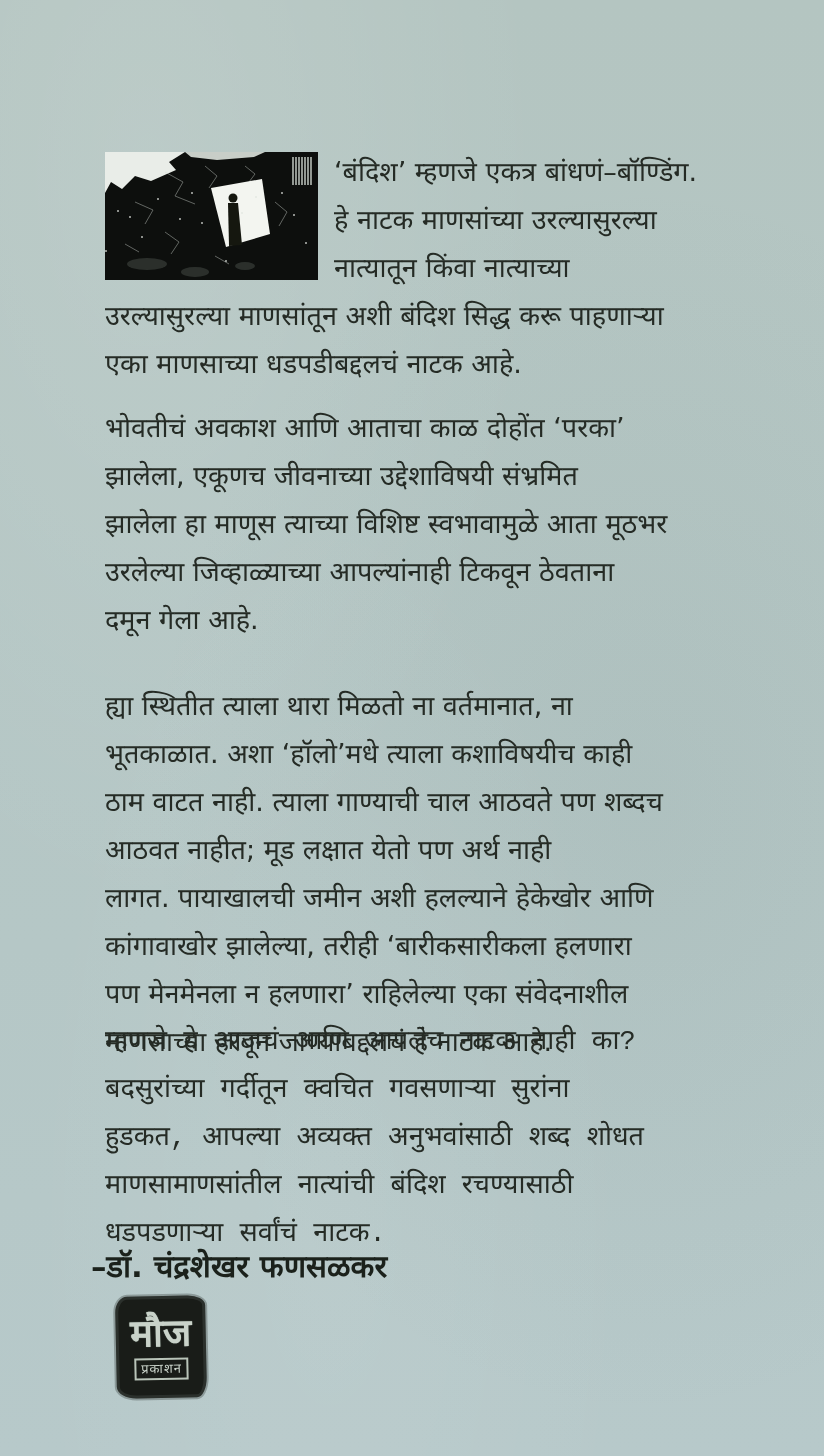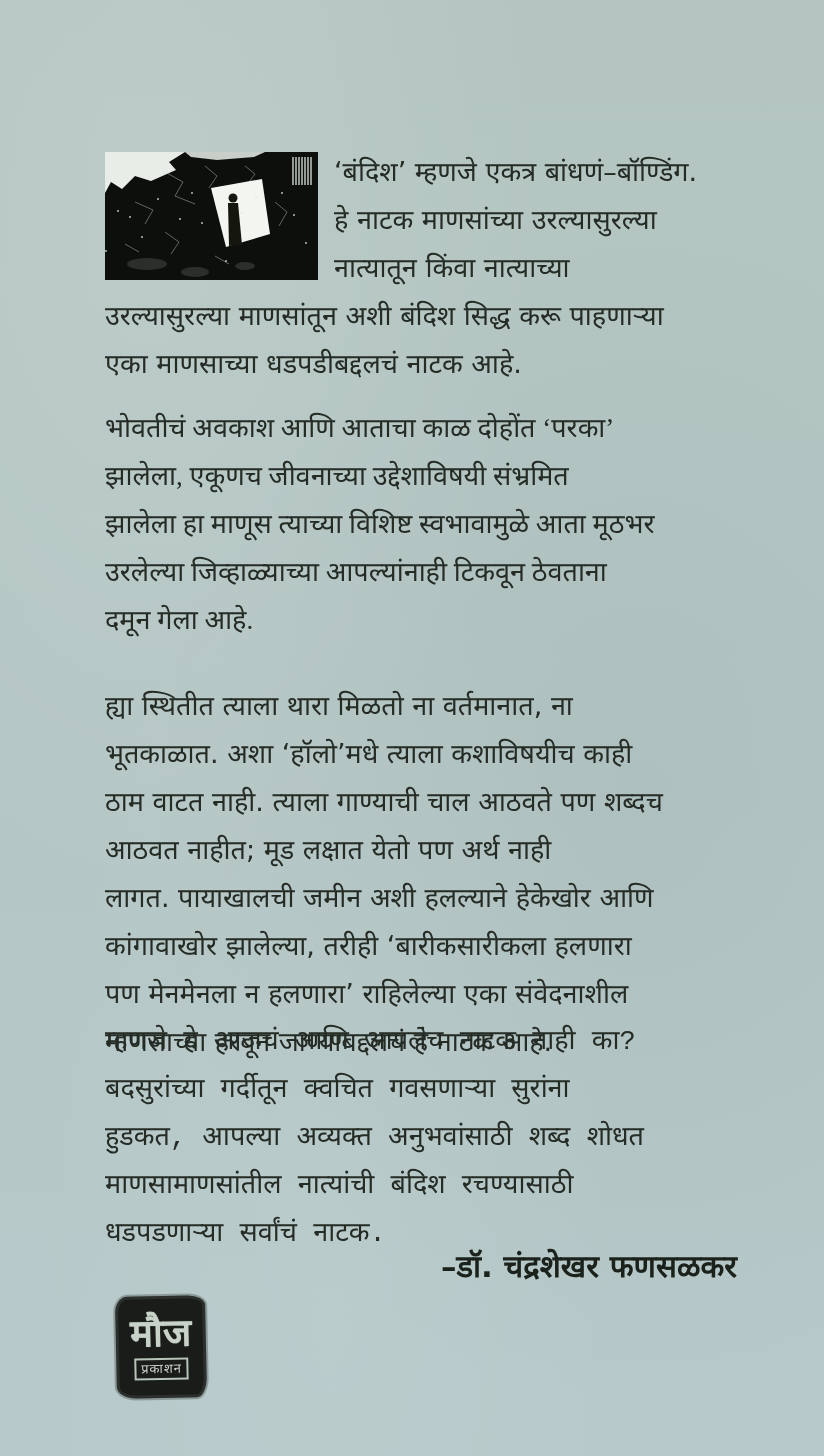--- a/index.html
+++ b/index.html
@@ -23,32 +23,32 @@
       linear-gradient(180deg, var(--background-color) 0%, #b5c7c6 65%, #b7c9ca 100%);
   }
   .blurb{
     position:absolute;left:105px;width:632px;
     color:var(--ink-color);
     font-size:27px;line-height:48px;
     white-space:normal;
   }
   .blurb .txt{white-space:pre-line;}
   .p1{top:148px;}
-  .p2{top:404px;font-family:Liberation Serif, serif;}
+  .p2{top:404px;}
   .p3{top:650px;margin-top:32px;}
   .p4{top:1018px;font-family:Liberation Mono, monospace;}
   .photo-wrap{
     float:left;display:block;
     width:213px;height:128px;
     margin:4px 16px 8px 0;
   }
   .photo-wrap svg{display:block;width:213px;height:128px;}
   .author-line{
-    position:absolute;left:105px;top:1246px;width:632px;
-    color:#1b211b;font-size:31px;font-weight:bold;line-height:1.3;text-align:right;
+    position:absolute;left:91px;top:1246px;width:632px;
+    color:#1b211b;font-size:31px;font-weight:bold;line-height:1.3;
   }
   .logo{
     position:absolute;left:116px;top:1296px;
     width:90px;height:102px;
     background:var(--stamp-color);
     border-radius:12px 18px 10px 20px / 16px 10px 20px 12px;
     transform:rotate(-1.2deg);
     box-shadow:0 0 0 2px rgba(25,28,24,.28), inset 0 0 0 3px rgba(180,197,193,.12);
     display:flex;flex-direction:column;align-items:center;justify-content:center;
   }

